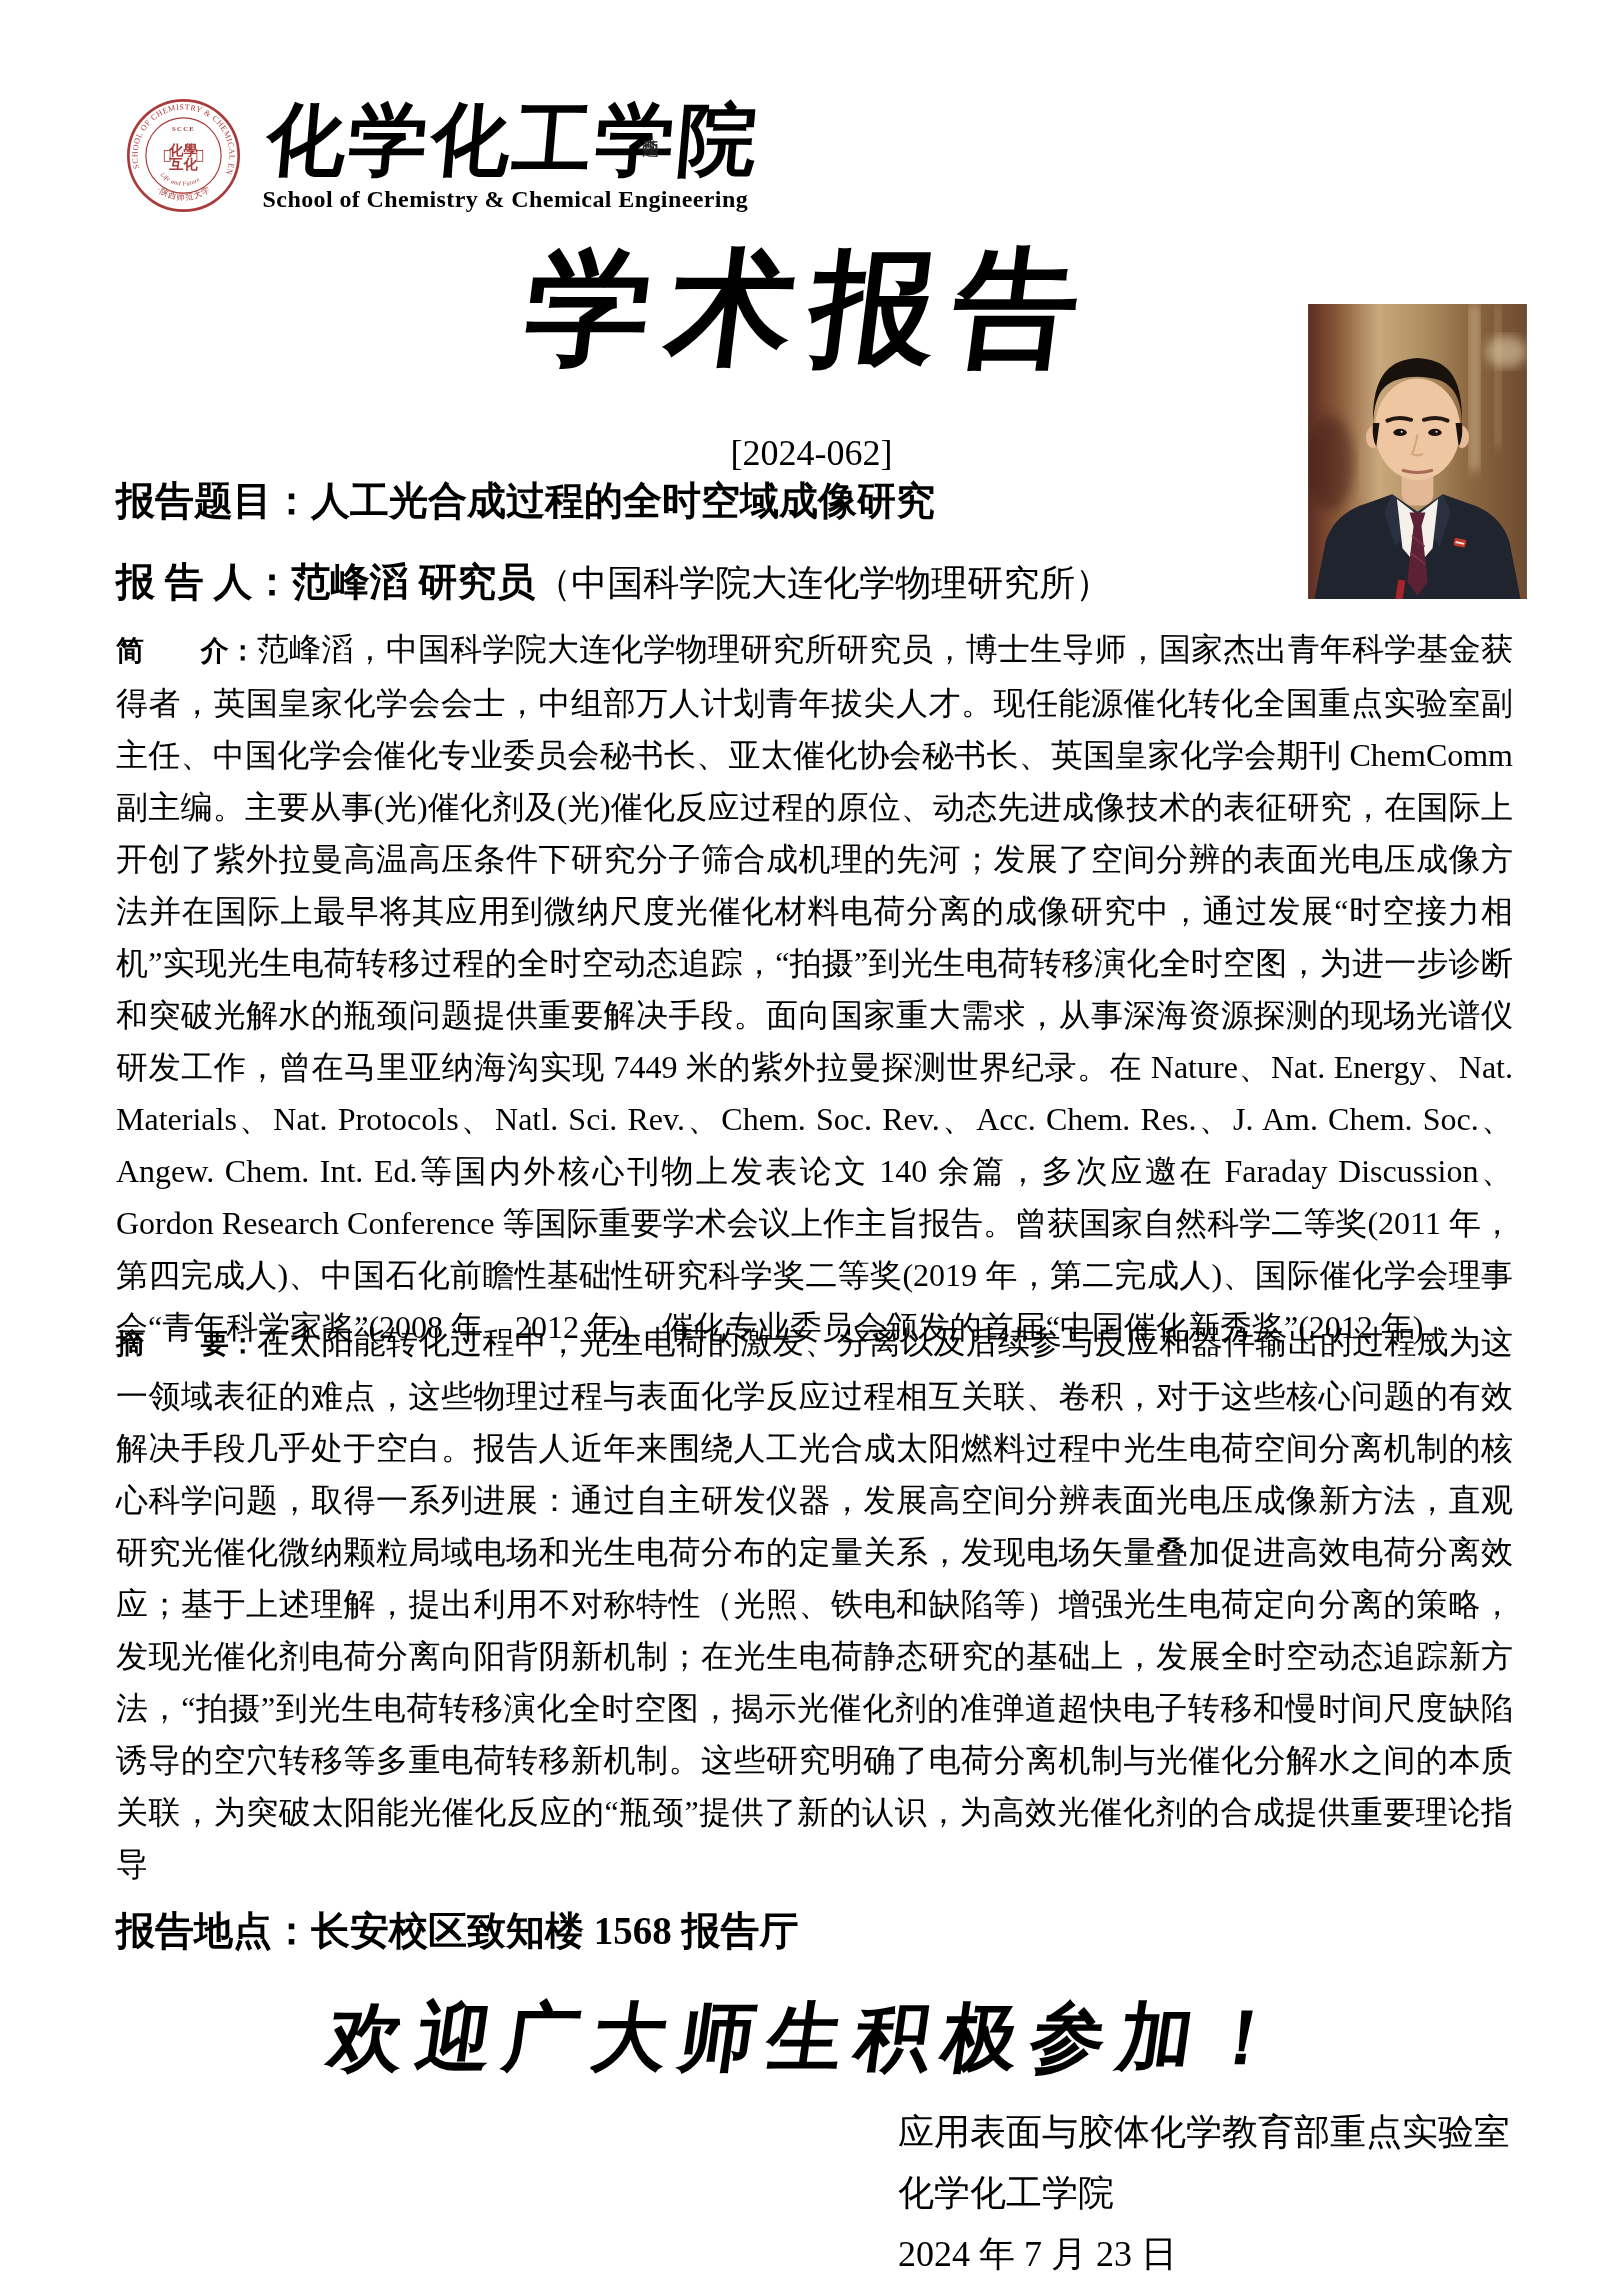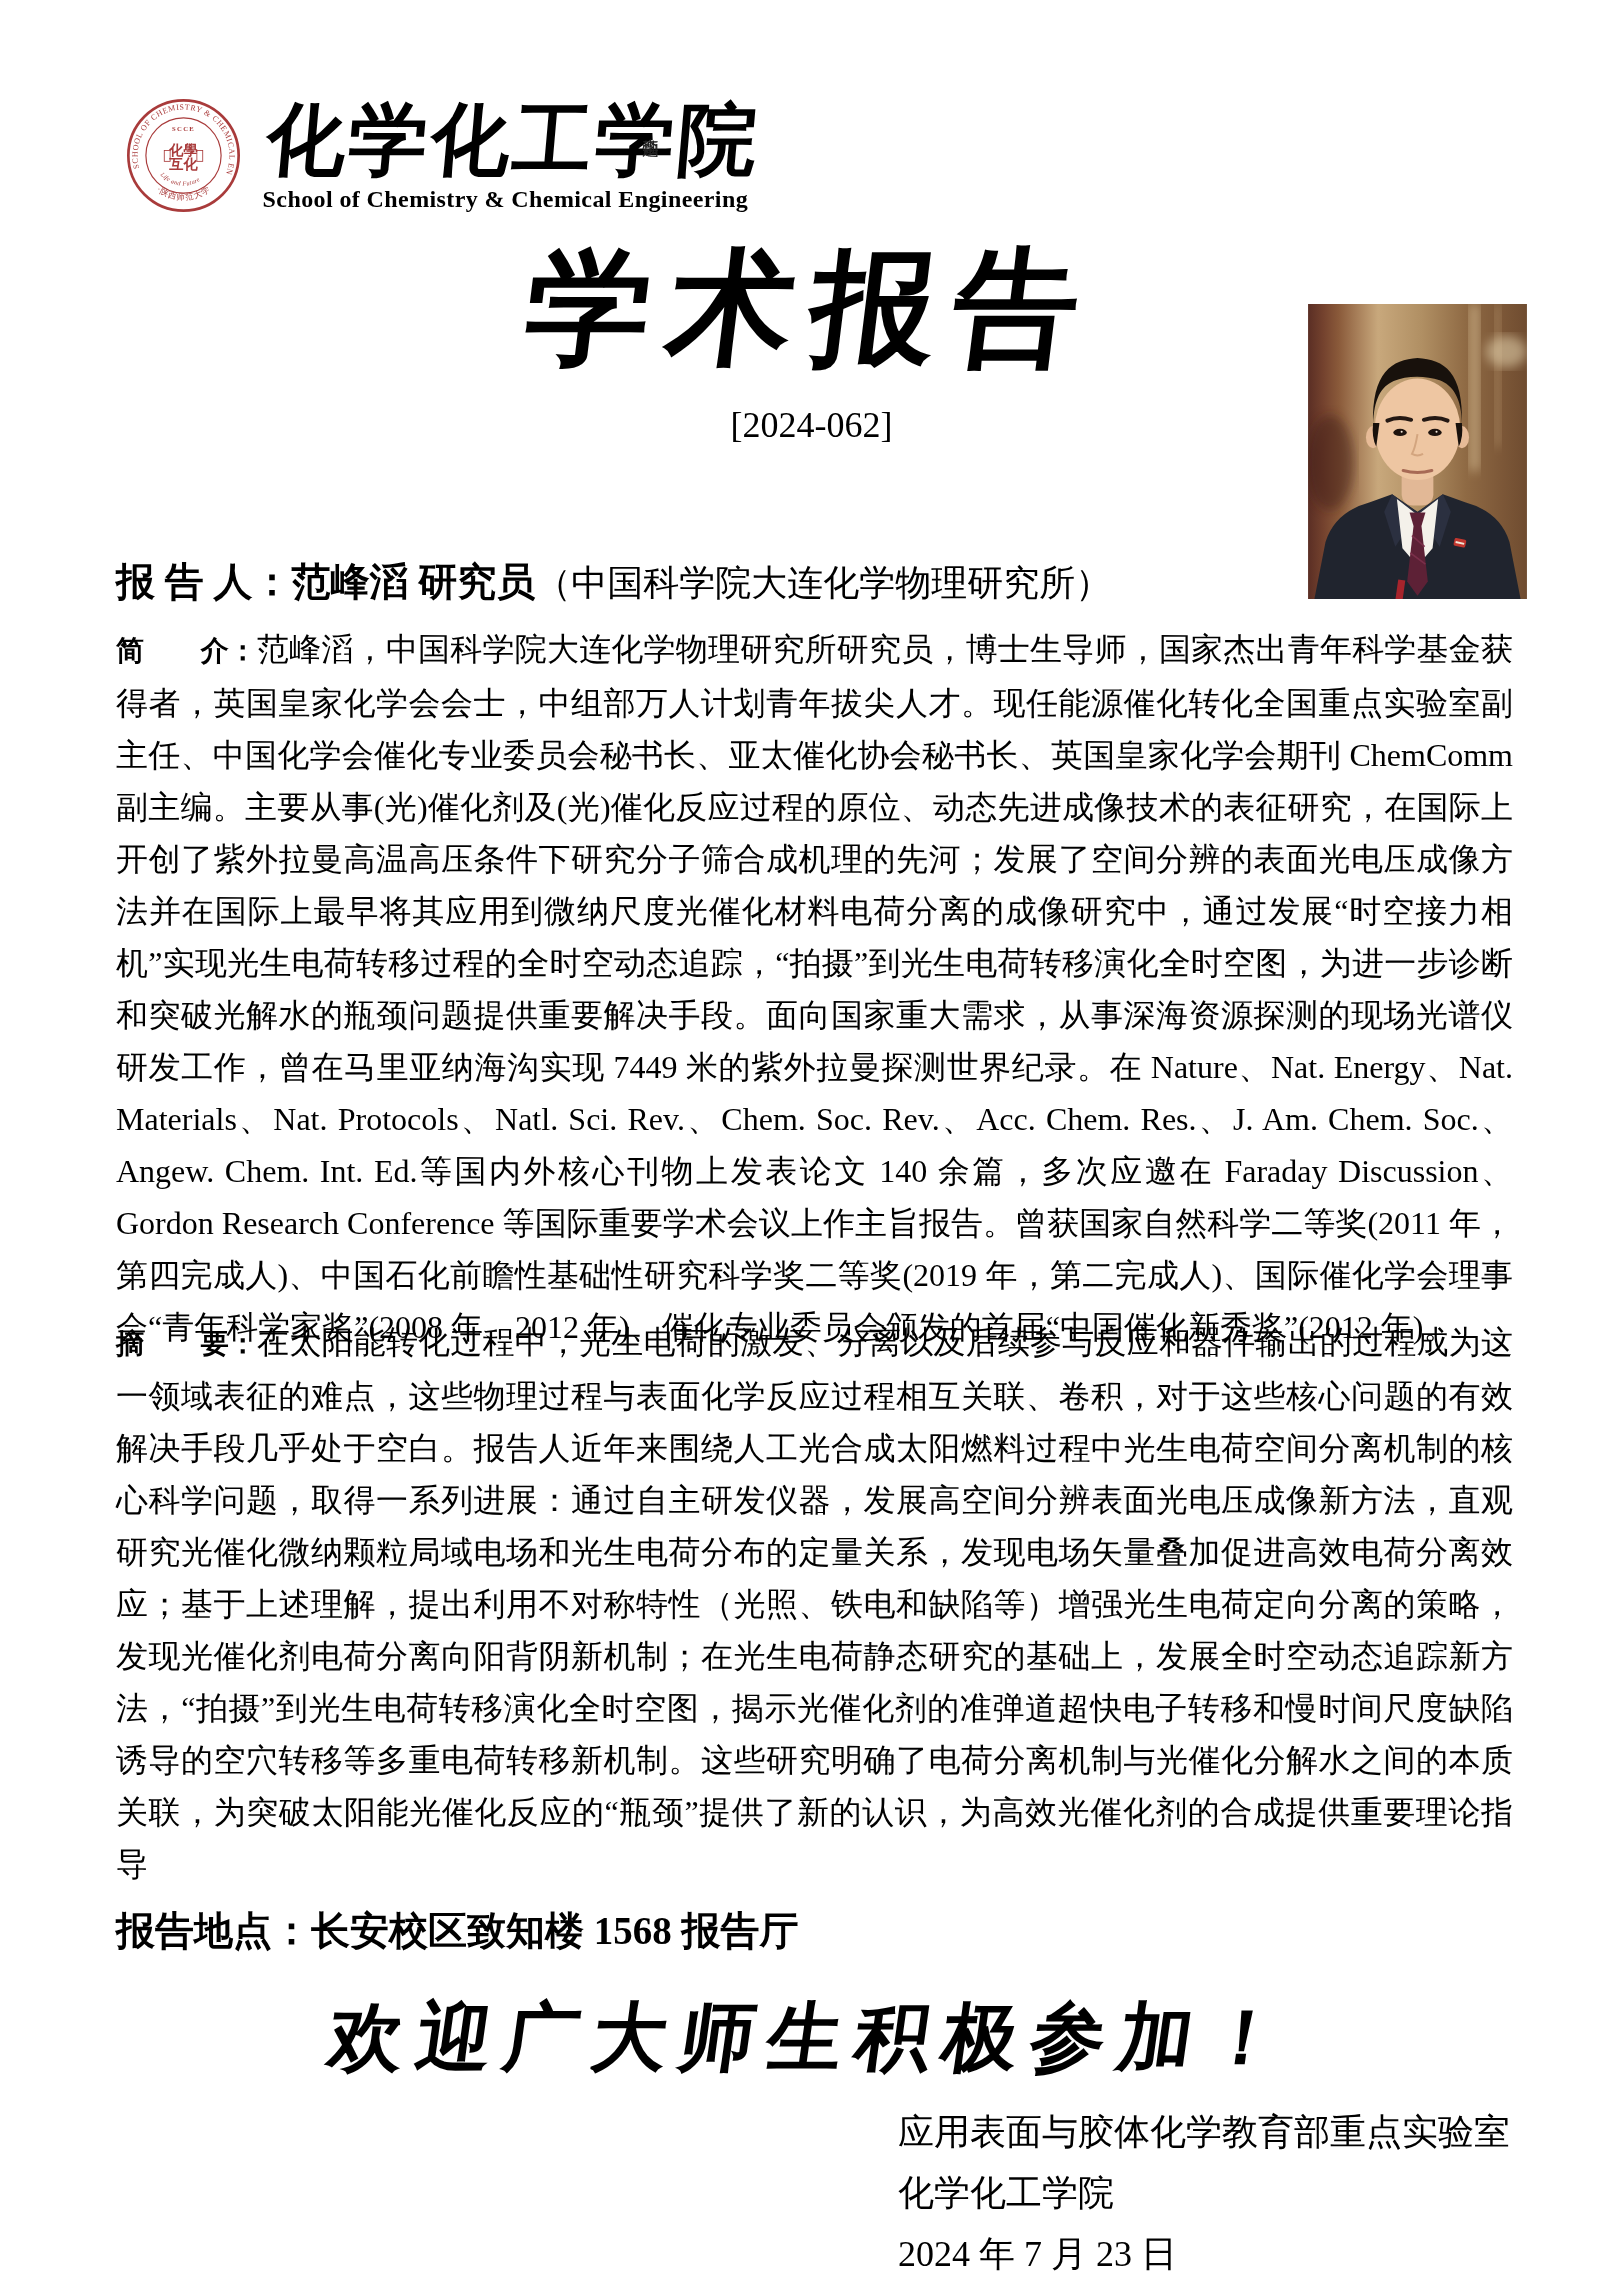--- a/index.html
+++ b/index.html
@@ -20,21 +20,21 @@
   .signature{
     position:absolute; left:639px; top:125px; writing-mode:vertical-rl;
     font-size:16.6px; letter-spacing:1.6px; color:#222; font-family:"DejaVu Serif", serif;
   }
   
   .doc-title{
     position:absolute; left:0; width:100%; top:228px; text-align:center;
     font-size:125px; line-height:159px; font-weight:900; letter-spacing:17.4px;
     font-family:"DejaVu Serif", serif; transform:skewX(-7deg);
   }
-  .issue{position:absolute; left:0; width:100%; top:404px; text-align:center; font-size:36px;}
+  .issue{position:absolute; left:0; width:100%; top:432px; text-align:center; font-size:36px;}
   
   .photo{position:absolute; left:1308px; top:304px; width:219px; height:295px;}
   .photo svg{display:block;}
   
   .line{position:absolute; left:116px; font-weight:bold; font-size:39px; white-space:nowrap;}
   .topic-line{top:474px;}
   .speaker-line{top:555px;text-align:right;}
   .affil{font-weight:normal; font-size:36px;}
   .time-line{top:1820px;}
   .venue-line{top:1904px;}
@@ -148,20 +148,23 @@
       <ellipse cx="116" cy="162" rx="8.5" ry="4.6" fill="#1d130e"></ellipse>
       <ellipse cx="160" cy="162" rx="8.5" ry="4.6" fill="#1d130e"></ellipse>
       <circle cx="118" cy="161" r="1.3" fill="#f5e9dd"></circle>
       <circle cx="162" cy="161" r="1.3" fill="#f5e9dd"></circle>
 
       <path d="M 138,164 Q 135,182 131,189 Q 138,193 145,189" stroke="#d3a57f" stroke-width="2.5" fill="none"></path>
       <path d="M 120,210 Q 138,215 156,210" stroke="#a76a55" stroke-width="4" fill="none" stroke-linecap="round"></path>
     </svg>
   </div>
 
+  <div class="line topic-line">
+    <span>报告题目：</span><span>人工光合成过程的全时空域成像研究</span>
+  </div>
 
   <div class="line speaker-line">
     <span>报 告 人：</span><span>范峰滔 研究员</span><span class="affil">（中国科学院大连化学物理研究所）</span>
   </div>
 
   <p class="para bio-para">
     <span class="plabel">简　　介：</span><span>范峰滔，中国科学院大连化学物理研究所研究员，博士生导师，国家杰出青年科学基金获得者，英国皇家化学会会士，中组部万人计划青年拔尖人才。现任能源催化转化全国重点实验室副主任、中国化学会催化专业委员会秘书长、亚太催化协会秘书长、英国皇家化学会期刊 ChemComm 副主编。主要从事(光)催化剂及(光)催化反应过程的原位、动态先进成像技术的表征研究，在国际上开创了紫外拉曼高温高压条件下研究分子筛合成机理的先河；发展了空间分辨的表面光电压成像方法并在国际上最早将其应用到微纳尺度光催化材料电荷分离的成像研究中，通过发展“时空接力相机”实现光生电荷转移过程的全时空动态追踪，“拍摄”到光生电荷转移演化全时空图，为进一步诊断和突破光解水的瓶颈问题提供重要解决手段。面向国家重大需求，从事深海资源探测的现场光谱仪研发工作，曾在马里亚纳海沟实现 7449 米的紫外拉曼探测世界纪录。在 Nature、Nat. Energy、Nat. Materials、Nat. Protocols、Natl. Sci. Rev.、Chem. Soc. Rev.、Acc. Chem. Res.、J. Am. Chem. Soc.、Angew. Chem. Int. Ed.等国内外核心刊物上发表论文 140 余篇，多次应邀在 Faraday Discussion、Gordon Research Conference 等国际重要学术会议上作主旨报告。曾获国家自然科学二等奖(2011 年，第四完成人)、中国石化前瞻性基础性研究科学奖二等奖(2019 年，第二完成人)、国际催化学会理事会“青年科学家奖”(2008 年、2012 年)、催化专业委员会颁发的首届“中国催化新秀奖”(2012 年)。</span>
   </p>
 
   <p class="para abs-para">

